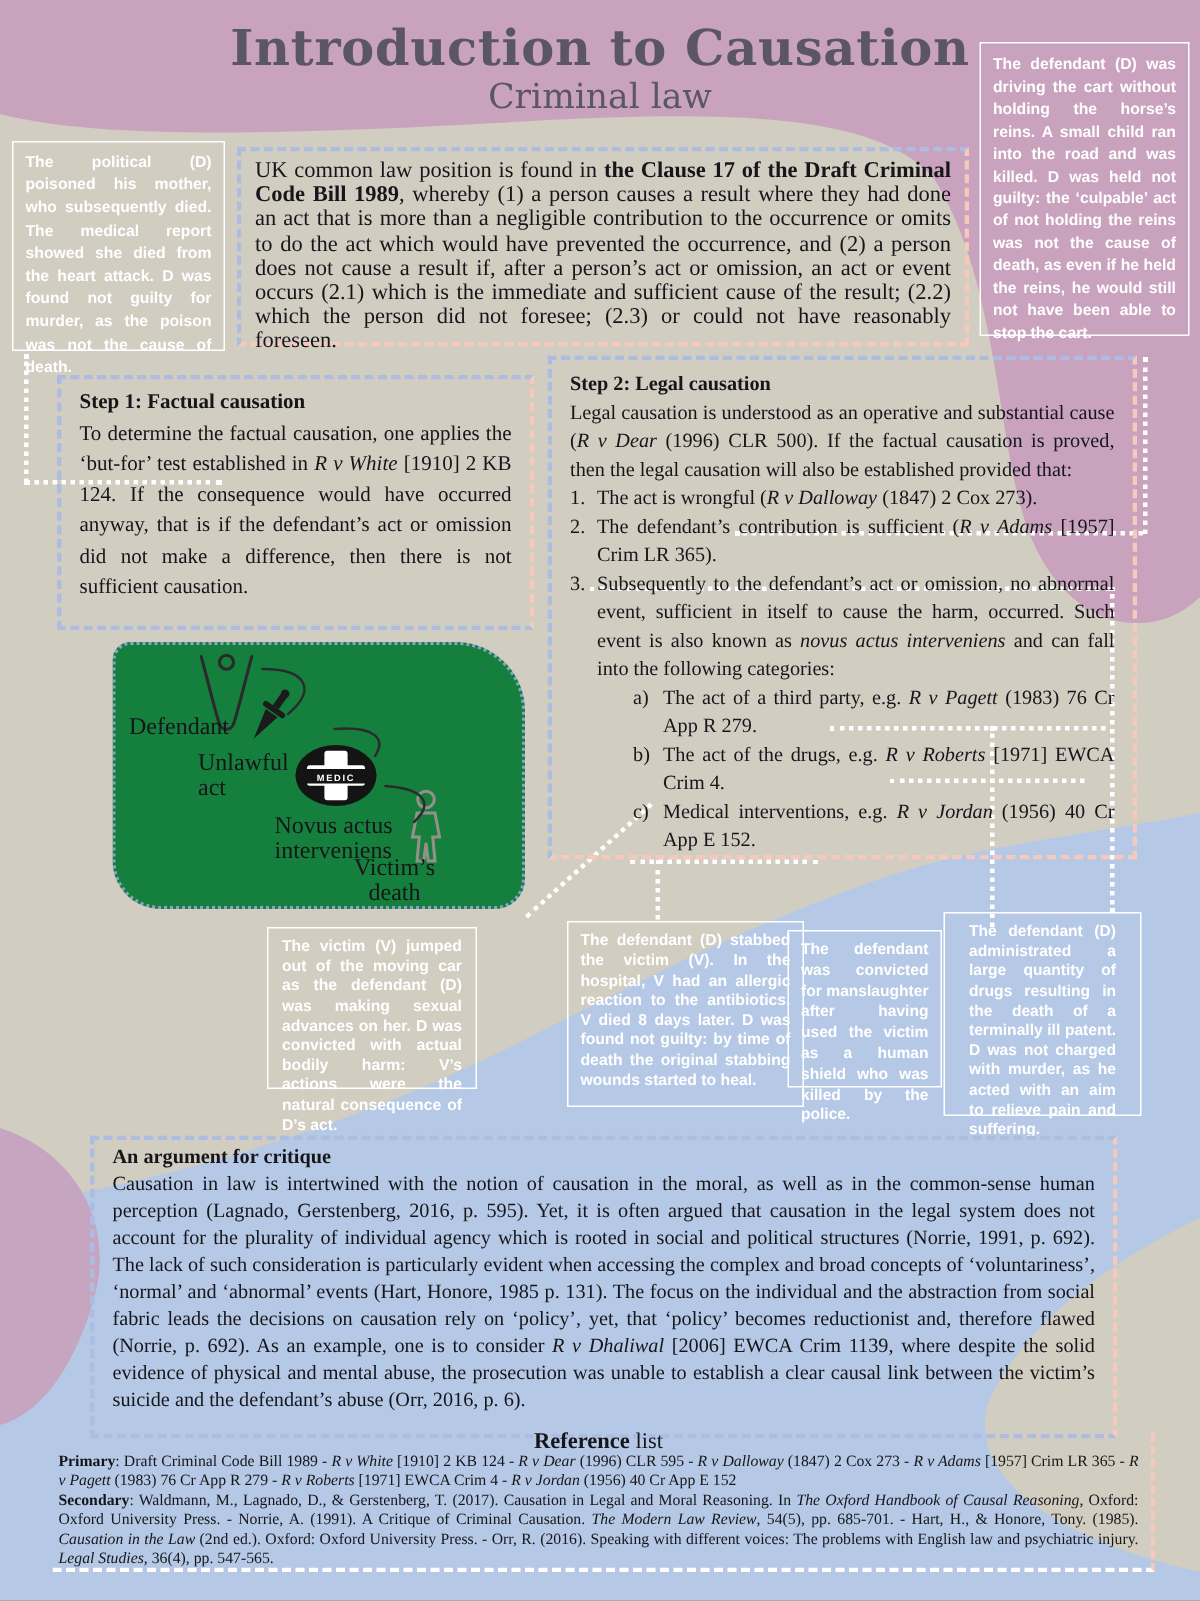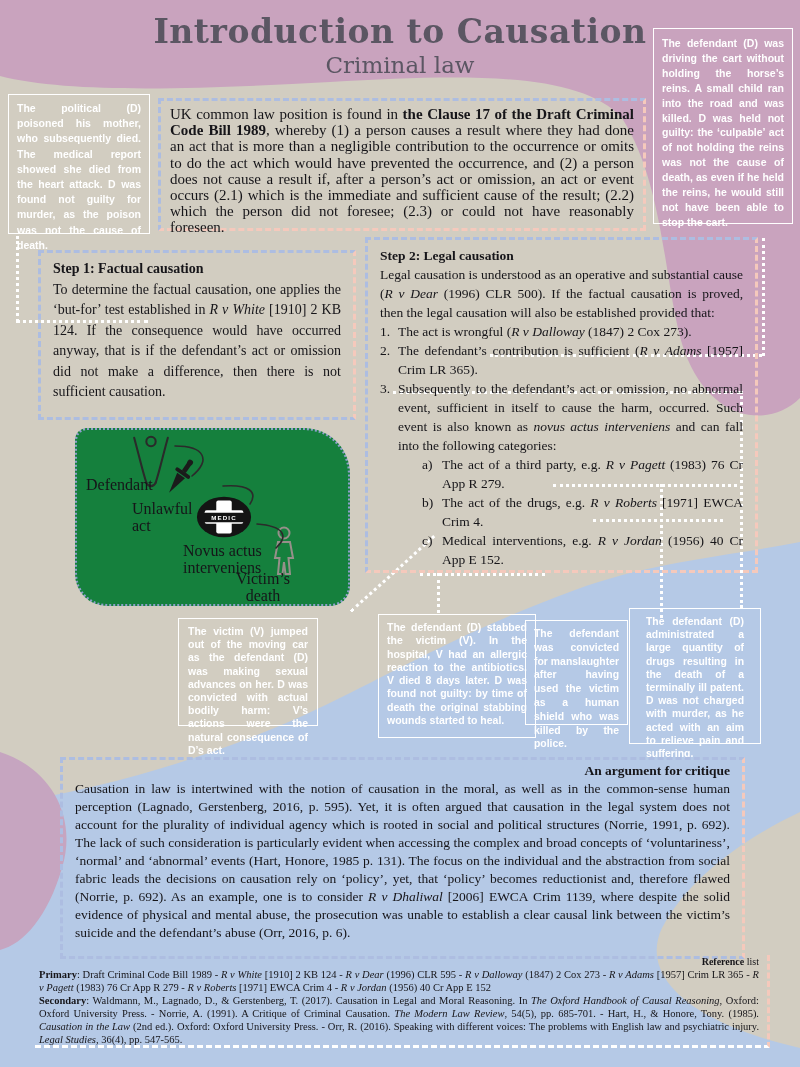--- a/index.html
+++ b/index.html
@@ -17,21 +17,21 @@
   .dashBox{position:absolute;border:3px dashed;box-sizing:border-box;text-align:justify;}
   .introBox{left:158px;top:98px;width:488px;height:133px;padding:5px 9px;font-size:15px;line-height:16.2px;
             border-color:#adbde1 #f5c9bc #f5c9bc #adbde1;}
   .step1Box{left:38px;top:250px;width:318px;height:170px;padding:6px 12px;font-size:14px;line-height:20.5px;
             border-color:#adbde1 #f5c9bc #adbde1 #adbde1;}
   .step2Box{left:365px;top:237px;width:393px;height:336px;padding:6px 12px 6px 12px;font-size:13.5px;line-height:19px;
             border-color:#adbde1 #f5c9bc #f5c9bc #adbde1;}
   .critiqueBox{left:60px;top:757px;width:685px;height:202px;padding:2px 12px;font-size:13.5px;line-height:18px;
             border-color:#adbde1 #f5c9bc #adbde1 #adbde1;}
   .boxHeading{font-weight:bold;text-align:left;}
-  .centerHeading{font-weight:bold;text-align:right;line-height:18px;}
+  .centerHeading{font-weight:bold;text-align:left;line-height:18px;}
   .s2row{display:flex;}
   .s2num{width:18px;flex:none;}
   .s2txt{flex:1;text-align:justify;}
   .s2sub{margin-left:42px;}
   .s2subnum{width:20px;flex:none;}
   
   .caseBox{position:absolute;border:1.5px solid #fff;box-sizing:border-box;color:#fff;
            font-family:"Liberation Sans",sans-serif;font-weight:bold;text-align:justify;}
   .poisonBox{left:8px;top:94px;width:142px;height:140px;padding:6px 8px;font-size:10.5px;line-height:15.2px;}
   .cartBox{left:653px;top:28px;width:140px;height:196px;padding:7px 8px;font-size:10.5px;line-height:14.9px;}
@@ -43,21 +43,21 @@
   .dotH{position:absolute;height:0;border-top:3px dotted #fff;}
   .dotV{position:absolute;width:0;border-left:3px dotted #fff;}
   
   .diagramTitle{left:88px;top:410px;width:275px;text-align:center;font-size:16.5px;}
   .diagramBox{left:75px;top:428px;width:275px;height:178px;background:#15803d;
               border:2.5px dotted #8fa0cc;border-radius:12px 46px 20px 32px;box-sizing:border-box;}
   .dLabel{position:absolute;font-size:16px;line-height:17px;}
   
   .refBlock{left:35px;top:955px;width:735px;height:93px;box-sizing:border-box;padding:0 8px 2px 4px;
             border-right:3px dashed #f5c9bc;border-bottom:3px dashed #fff;font-size:10.5px;line-height:13px;}
-  .refTitle{text-align:right;font-size:10px;line-height:13px;}
+  .refTitle{text-align:center;font-size:15px;line-height:13px;}
   .refPara{text-align:justify;}
 </style>
 </head>
 <body>
 
 <div class="poster">
 
   <svg class="abs" width="800" height="1067" viewBox="0 0 800 1067" style="left:0;top:0;">
     <path d="M0 0 H800 V398 C770 428 715 422 688 360 C664 305 668 190 622 118 C580 72 470 74 330 82 C200 89 70 94 0 76 Z" fill="#c9a3be"></path>
     <path d="M800 542 C730 556 650 562 575 590 C480 625 425 655 350 693 C245 747 125 785 0 805 L0 1067 H800 Z" fill="#b5c9e6"></path>

